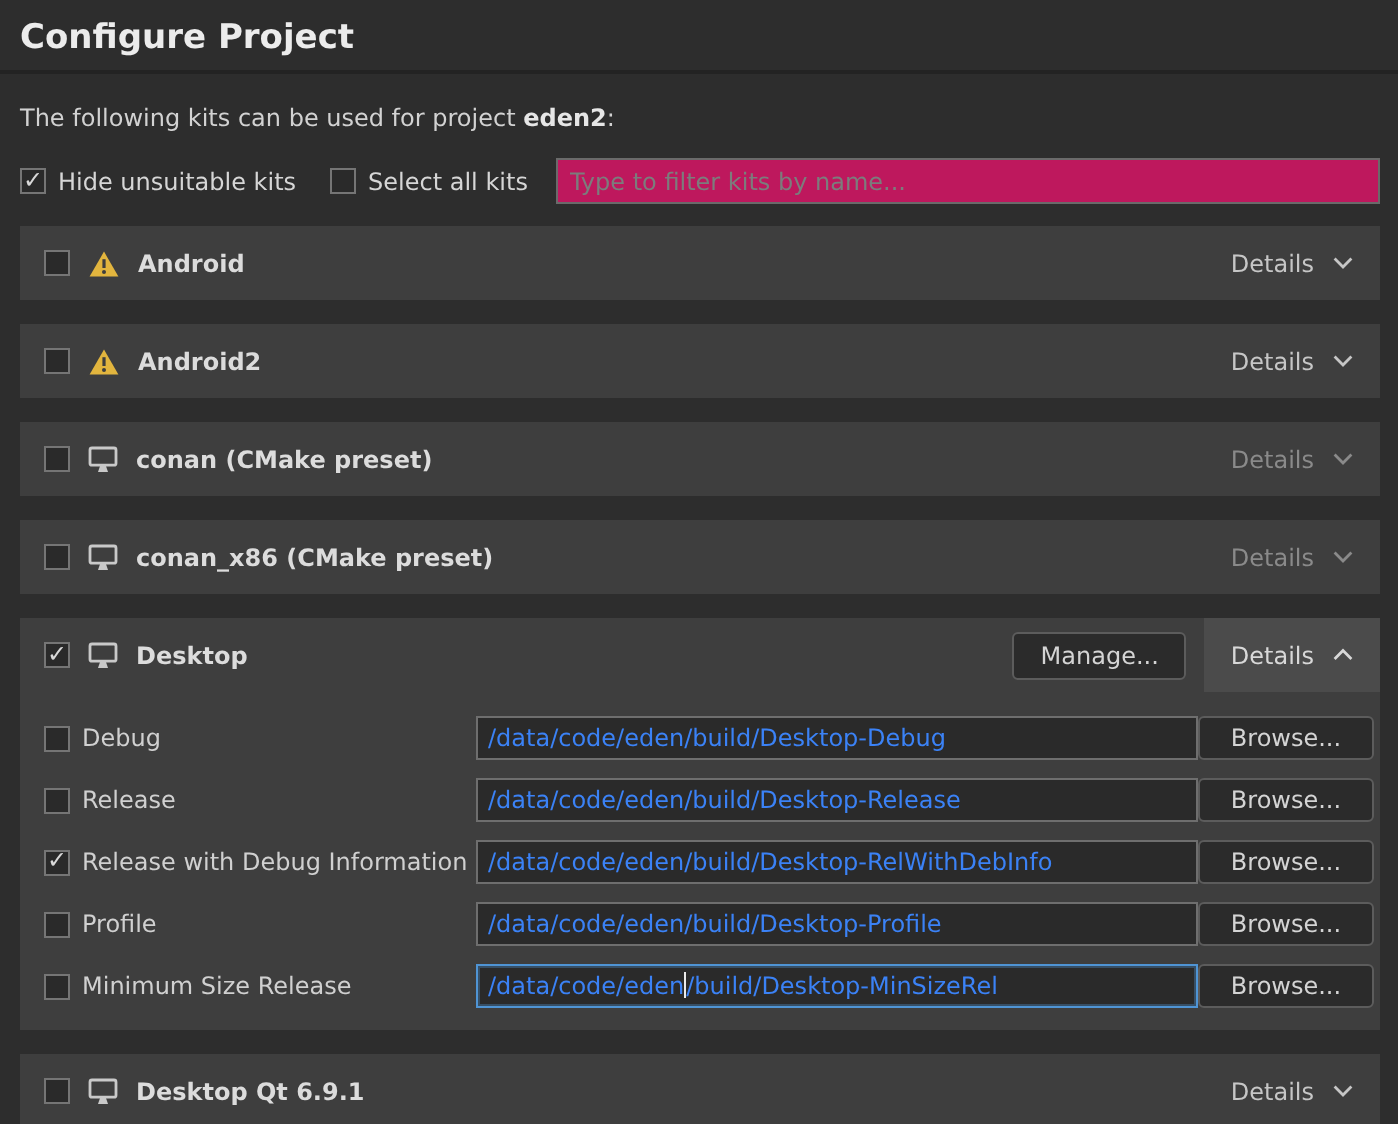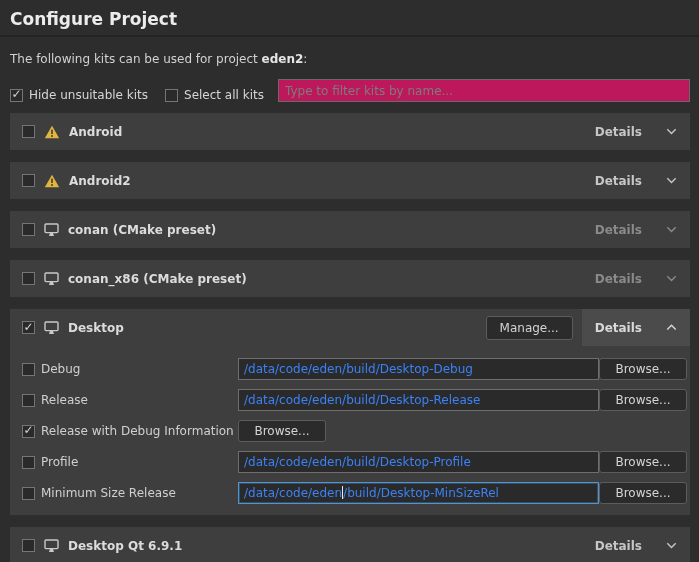--- a/index.html
+++ b/index.html
@@ -7,21 +7,21 @@
   body {
     background: var(--page_bg, #2d2d2d);
     font-family: "DejaVu Sans", "Liberation Sans", sans-serif;
     font-size: 12px;
     color: var(--text, #d6d6d6);
   }
   .page-header { padding: 9px 10px 6px; border-bottom: 2px solid #232323; }
   .page-title { font-size: 17px; font-weight: bold; color: #ececec; }
   .intro { margin: 15px 10px 0; color: #d2d2d2; }
   .intro b { color: #e6e6e6; }
-  .toolbar { display: flex; align-items: flex-end; margin: 13px 9px 11px 10px; }
+  .toolbar { display: flex; align-items: center; margin: 13px 9px 11px 10px; }
   .cb-group { display: flex; align-items: center; gap: 6px; }
   .checkbox {
     width: 13px; height: 13px; flex: none;
     background: #2a2a2a; border: 1px solid #757575;
     display: inline-flex; align-items: center; justify-content: center;
   }
   .checkbox.checked::after { content: "✓"; font-size: 12px; color: #d8d8d8; margin-top: -2px; }
   .filter-input {
     flex: 1; height: 23px; margin-left: 14px;
     background: #be185d; border: 1px solid #6a6a6a;
@@ -29,22 +29,22 @@
   }
   .filter-input::placeholder { color: #7c7c7c; }
   .sep20 { width: 17px; flex: none; }
   .kit-list { margin: 0 9px 0 10px; }
   .kit-row { background: var(--row_bg, #3e3e3e); margin-bottom: 12px; }
   .kit-header { height: 37px; display: flex; align-items: center; padding-left: 12px; }
   .kit-icon { margin-left: 9px; flex: none; display: inline-flex; }
   .kit-name { margin-left: 9px; font-weight: bold; color: #dcdcdc; }
   .details-toggle {
     margin-left: auto; align-self: stretch;
-    display: flex; align-items: center; gap: 24px;
-    padding: 0 13px; color: #c6c6c6; cursor: default; font-weight: bold;
+    display: flex; align-items: center; gap: 9px;
+    padding: 0 13px; color: #c6c6c6; cursor: default;
   }
   .details-toggle.dim { color: #8a8a8a; }
   .details-toggle.active { background: var(--highlight_bg, #4b4b4b); color: #d8d8d8; }
   .btn {
     background: #2b2b2b; border: 1px solid #5c5c5c; border-radius: 3px;
     color: #d4d4d4; font: inherit; height: 24px; padding: 0 13px;
   }
   .manage-btn { margin-left: auto; margin-right: 9px; }
   .kit-header .manage-btn + .details-toggle { margin-left: 0; }
   .config-rows { padding: 12px 3px 2px 0; }
@@ -194,20 +194,21 @@
       <div class="config-row">
         <span class="checkbox"></span>
         <span class="config-label">Release</span>
         <div class="path-field">/data/code/eden/build/Desktop-Release</div>
         <button class="btn browse-btn">Browse...</button>
       </div>
 
       <div class="config-row">
         <span class="checkbox checked"></span>
         <span class="config-label">Release with Debug Information</span>
+        <div class="path-field">/data/code/eden/build/Desktop-RelWithDebInfo</div>
         <button class="btn browse-btn">Browse...</button>
       </div>
 
       <div class="config-row">
         <span class="checkbox"></span>
         <span class="config-label">Profile</span>
         <div class="path-field">/data/code/eden/build/Desktop-Profile</div>
         <button class="btn browse-btn">Browse...</button>
       </div>
 

